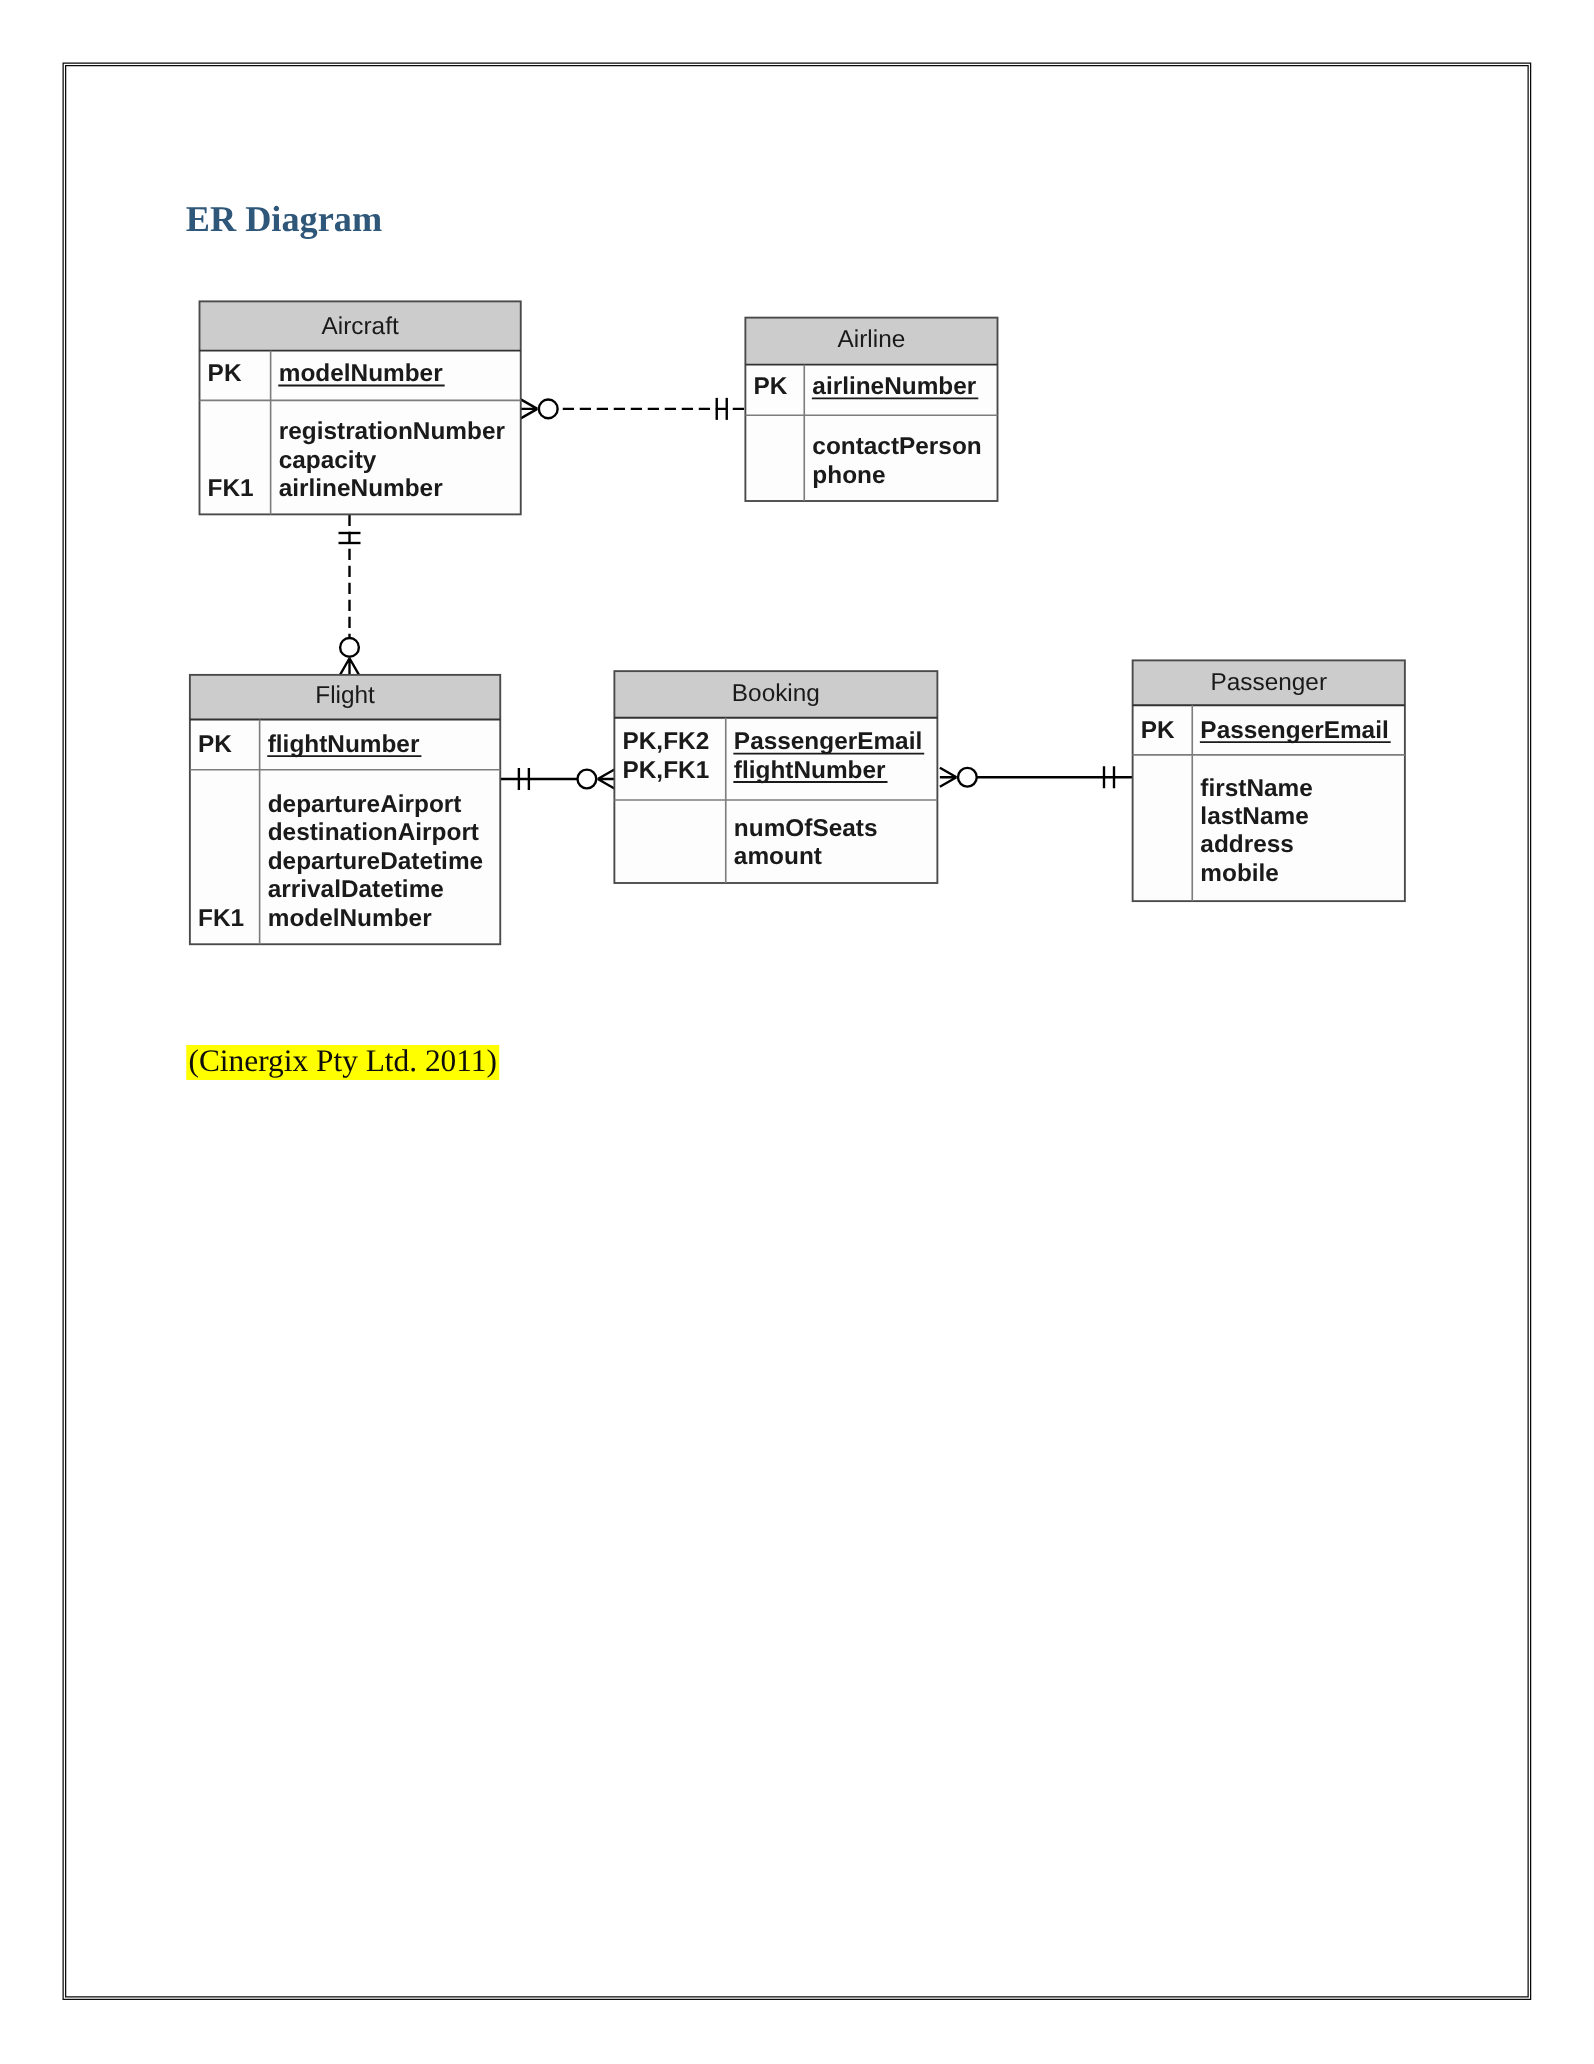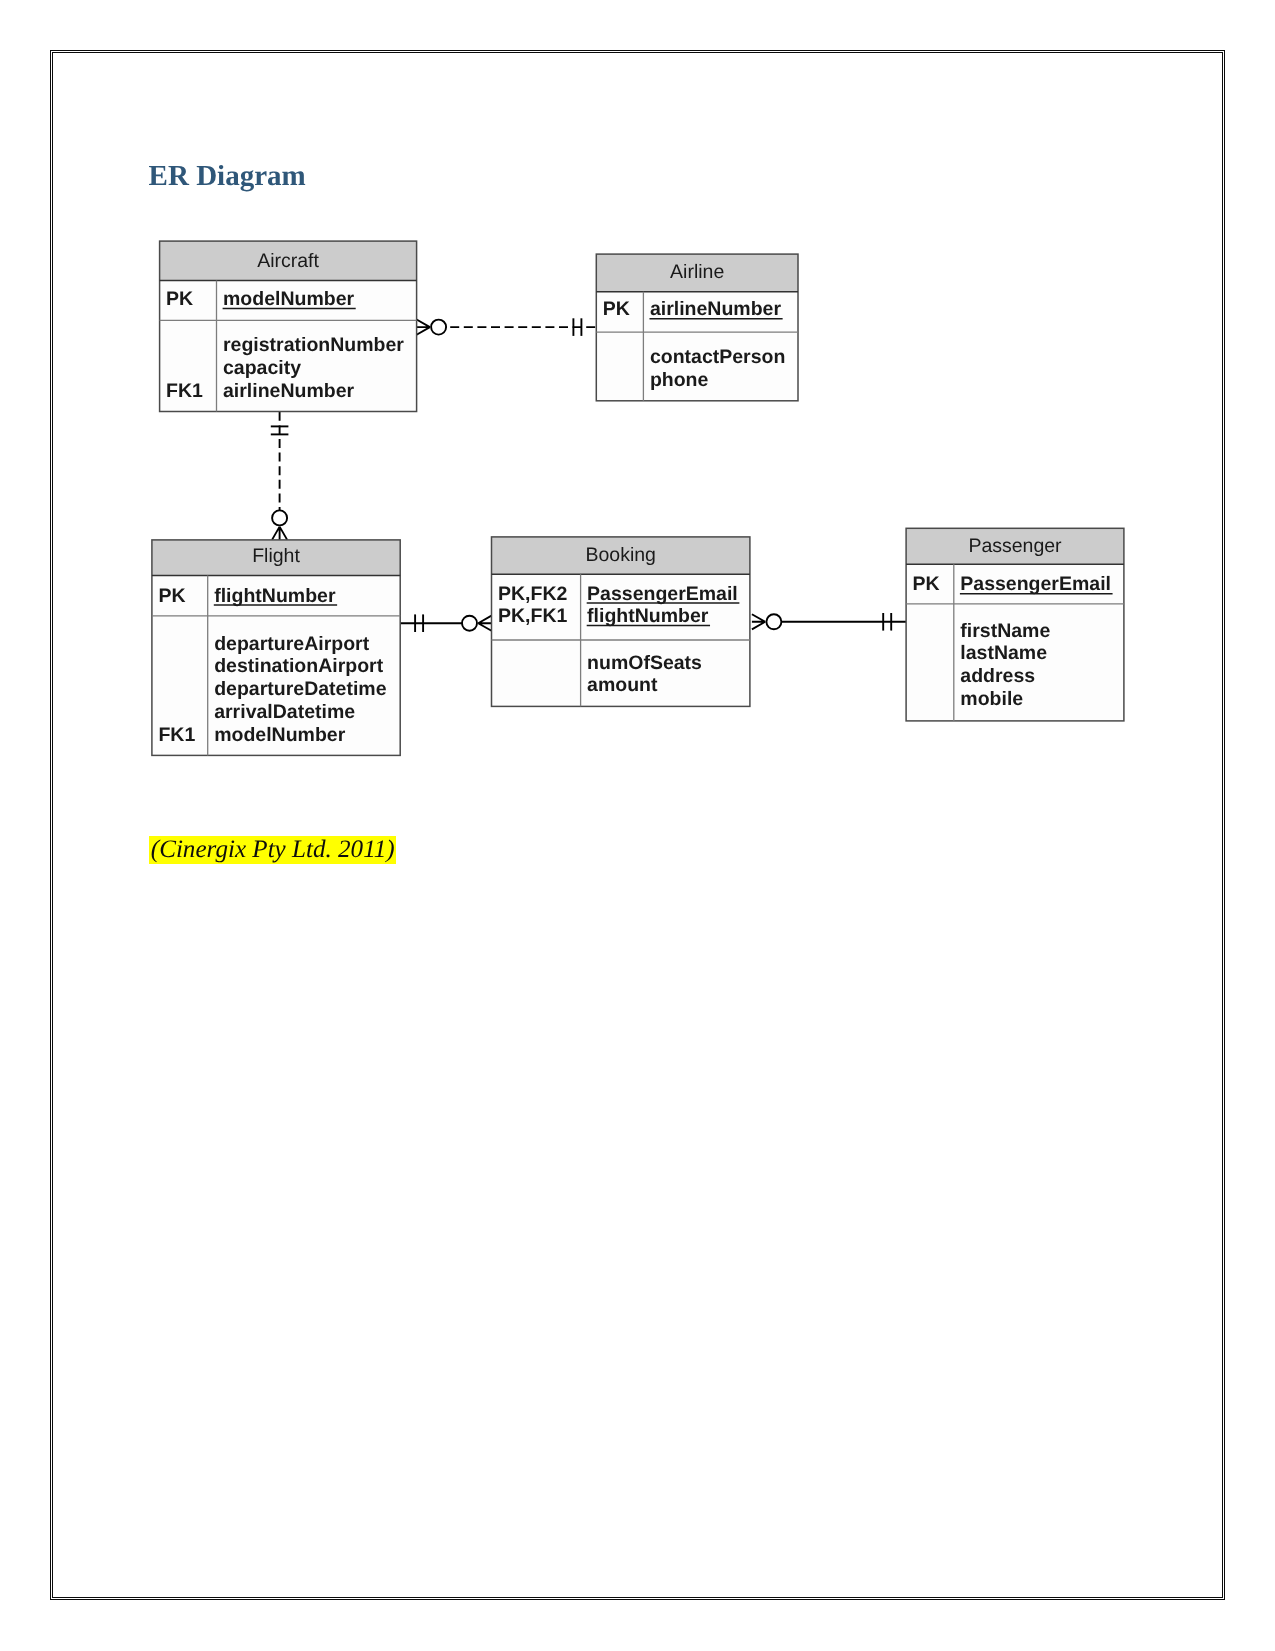--- a/index.html
+++ b/index.html
@@ -9,21 +9,21 @@
   body { width:1275px; height:1651px; position:relative; overflow:hidden;
          font-family:"Liberation Sans", sans-serif; }
   .page-frame { position:absolute; left:49.6px; top:49.6px; width:1175.5px; height:1550.5px;
       border:1.4px solid #0a0a0a; box-sizing:border-box; }
   .page-frame-inner { position:absolute; left:1.5px; top:1.5px; right:1.5px; bottom:1.5px;
       border:1.4px solid #0a0a0a; box-sizing:border-box; }
   .doc-title { position:absolute; left:148.6px; top:151.8px; font-family:"Liberation Serif", serif;
       font-weight:bold; font-size:29px; line-height:29px; color:#2f5779; white-space:nowrap;margin-top:10px; }
   .caption { position:absolute; left:149.3px; top:836.0px; font-family:"Liberation Serif", serif;
       font-size:25.1px; color:#0d0d0d; background:#ffff00; line-height:28px; height:28px;
-      white-space:nowrap; padding:0 1.5px;font-style:italic; }
+      white-space:nowrap; padding:0 1.5px; }
   svg.er { position:absolute; left:0; top:0; width:1275px; height:1651px; }
 </style>
 </head>
 <body>
 
 <div class="page-frame">
   <div class="page-frame-inner"></div>
 </div>
 
 <div class="doc-title">ER Diagram</div>

